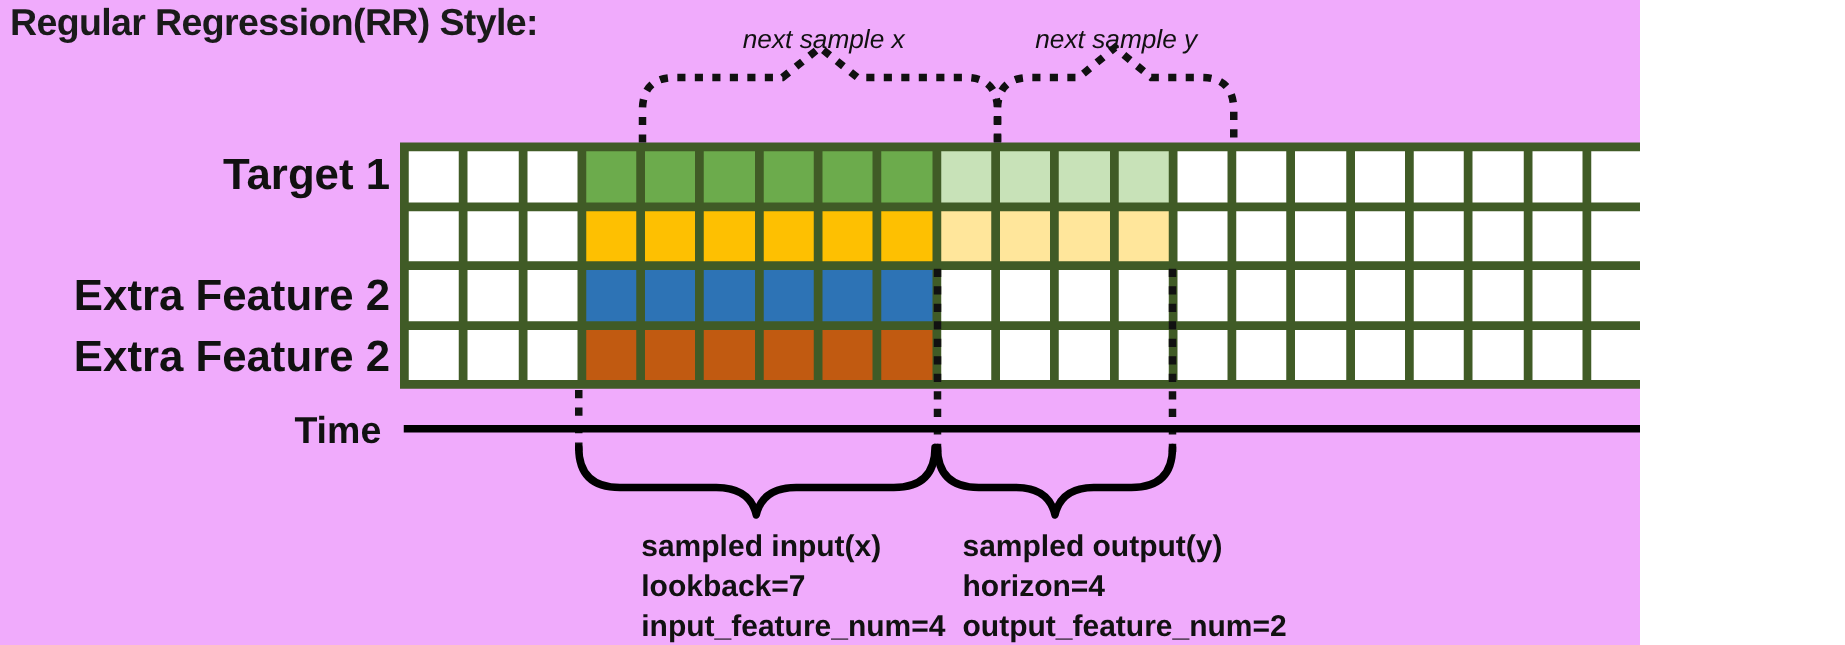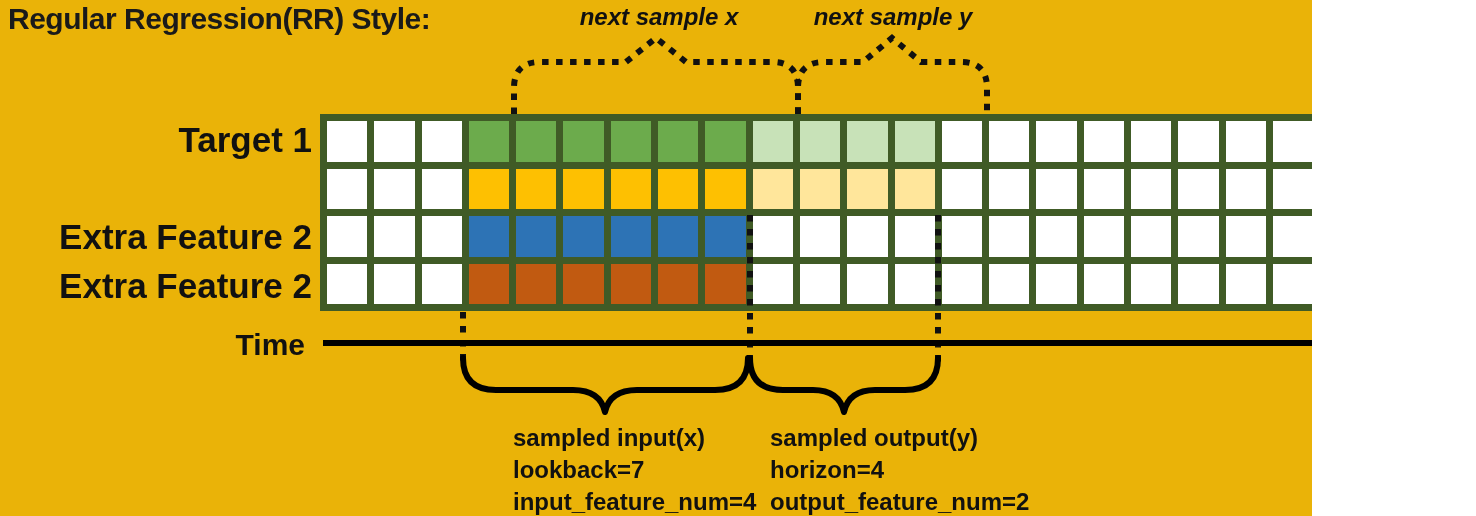--- a/index.html
+++ b/index.html
@@ -1,30 +1,30 @@
 <!DOCTYPE html>
 <html><head>
 <meta charset="utf-8">
 <style>
   html,body{margin:0;padding:0;background:#ffffff;}
   #canvas{
     position:relative;
     width:1312px;height:516px;
-    background:#eab308;
+    background:#f0abfc;
     font-family:"Liberation Sans", sans-serif;
     overflow:hidden;
   }
   .title{
     position:absolute;left:8px;top:2px;
     font-size:30px;font-weight:bold;color:#1a1a1a;
     letter-spacing:-0.5px;
   }
   .top-label{
-    position:absolute;top:3px;
-    font-size:24px;font-style:italic;font-weight:700;color:#111;
+    position:absolute;top:20px;
+    font-size:21px;font-style:italic;font-weight:400;color:#111;
     transform:translateX(-50%);white-space:nowrap;
   }
   #next-x-label{left:659px;}
   #next-y-label{left:893px;}
   .row-label{
     position:absolute;left:0;width:312px;text-align:right;
     font-size:35px;font-weight:bold;color:#111;
     line-height:30px;white-space:nowrap;
   }
   .time-label{

